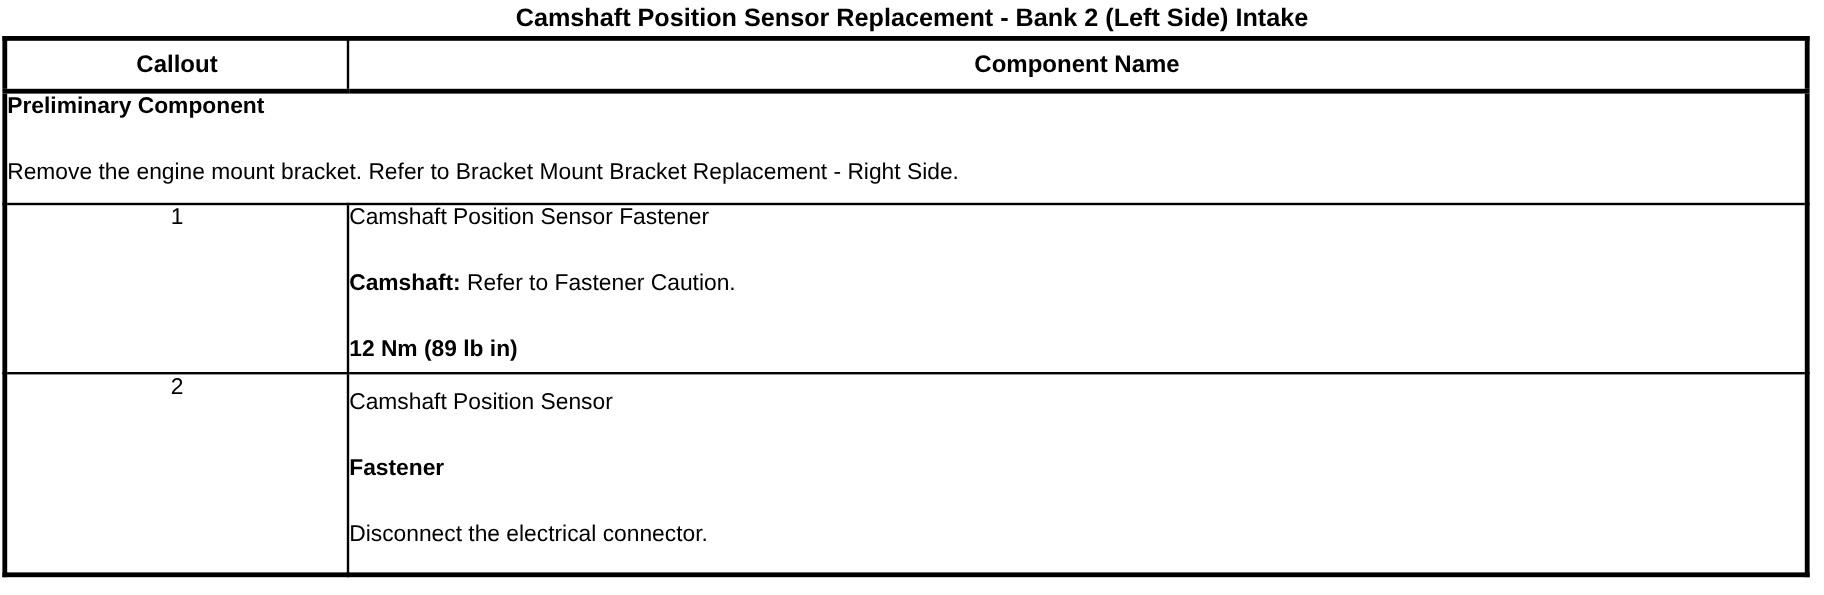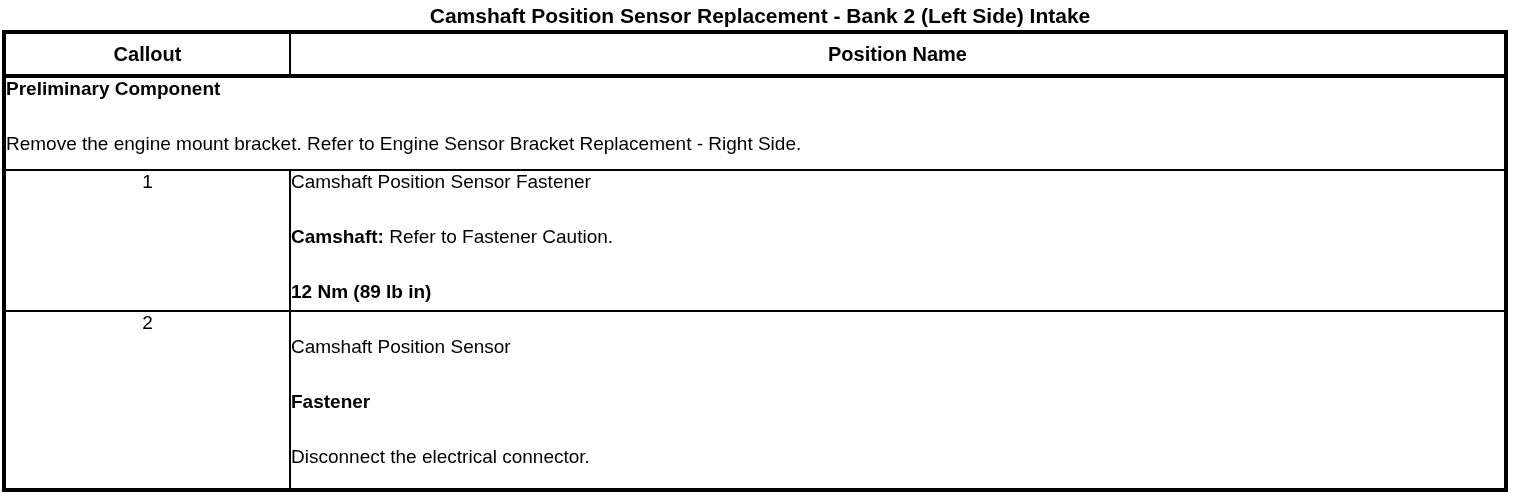--- a/index.html
+++ b/index.html
@@ -57,21 +57,21 @@
   td.callout-cell {
     text-align: center;
     vertical-align: middle;
     font-size: 19px;
   }
   td.component-cell {
     padding: 8px 10px 8px 10px;
   }
   .row-1 td { height: 139px; }
   .row-2 td { height: 152px; }
-  .row-2 td.component-cell { padding-top: 24px; }
+  .row-2 td.component-cell { padding-top: 13px; }
   p.cell-line {
     margin: 0;
   }
   p.cell-line + p.cell-line {
     margin-top: 33px;
   }
   .bold-seg { font-weight: bold; }
   .normal-seg { font-weight: normal; }
 </style>
 </head>
@@ -82,28 +82,28 @@
   <h1 class="doc-title">Camshaft Position Sensor Replacement - Bank 2 (Left Side) Intake</h1>
 
   <table class="spec-table">
     <colgroup>
       <col class="col-callout">
       <col class="col-component">
     </colgroup>
     <thead>
       <tr>
         <th>Callout</th>
-        <th>Position Name</th>
+        <th>Component Name</th>
       </tr>
     </thead>
     <tbody>
       <tr>
         <td class="prelim-cell" colspan="2">
           <p class="cell-line bold-seg">Preliminary Component</p>
-          <p class="cell-line normal-seg">Remove the engine mount bracket. Refer to Engine Sensor Bracket Replacement - Right Side.</p>
+          <p class="cell-line normal-seg">Remove the engine mount bracket. Refer to Bracket Mount Bracket Replacement - Right Side.</p>
         </td>
       </tr>
 
       <tr class="row-1">
         <td class="callout-cell">1</td>
         <td class="component-cell">
           <p class="cell-line"><span class="bold-seg"></span><span class="normal-seg">Camshaft Position Sensor Fastener</span></p>
           <p class="cell-line"><span class="bold-seg">Camshaft:</span><span class="normal-seg"> Refer to Fastener Caution.</span></p>
           <p class="cell-line"><span class="bold-seg">12 Nm (89 lb in)</span><span class="normal-seg"></span></p>
         </td>

